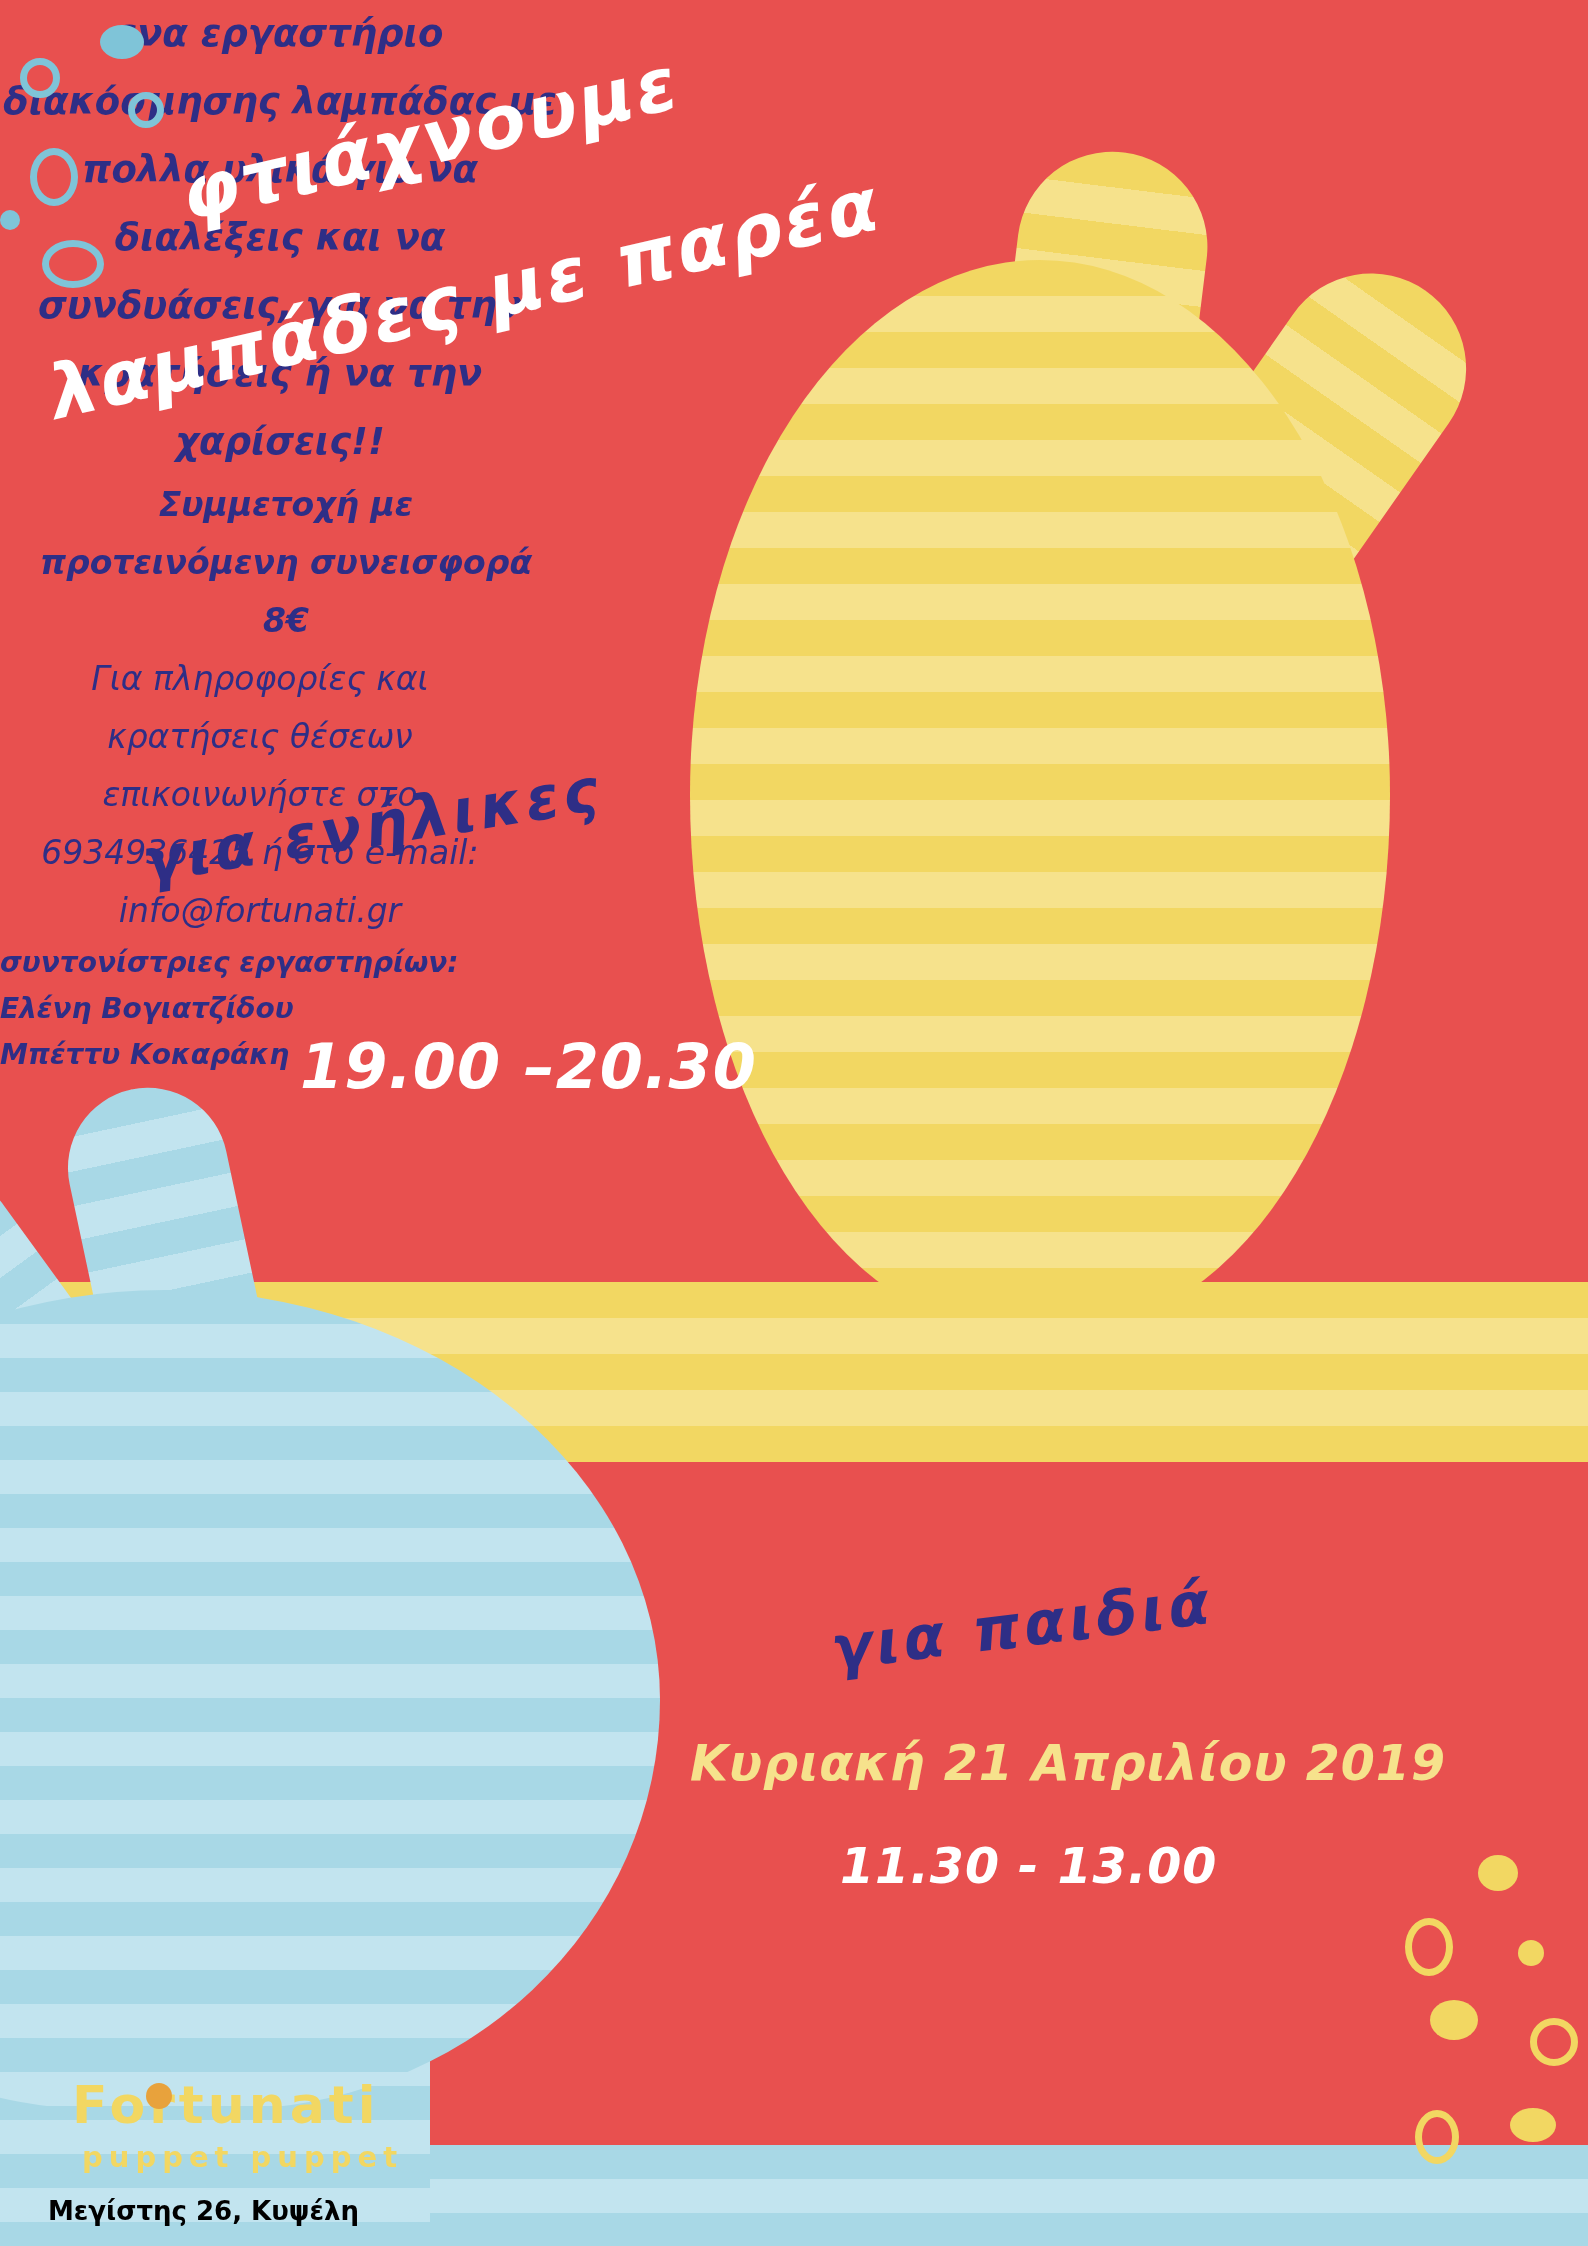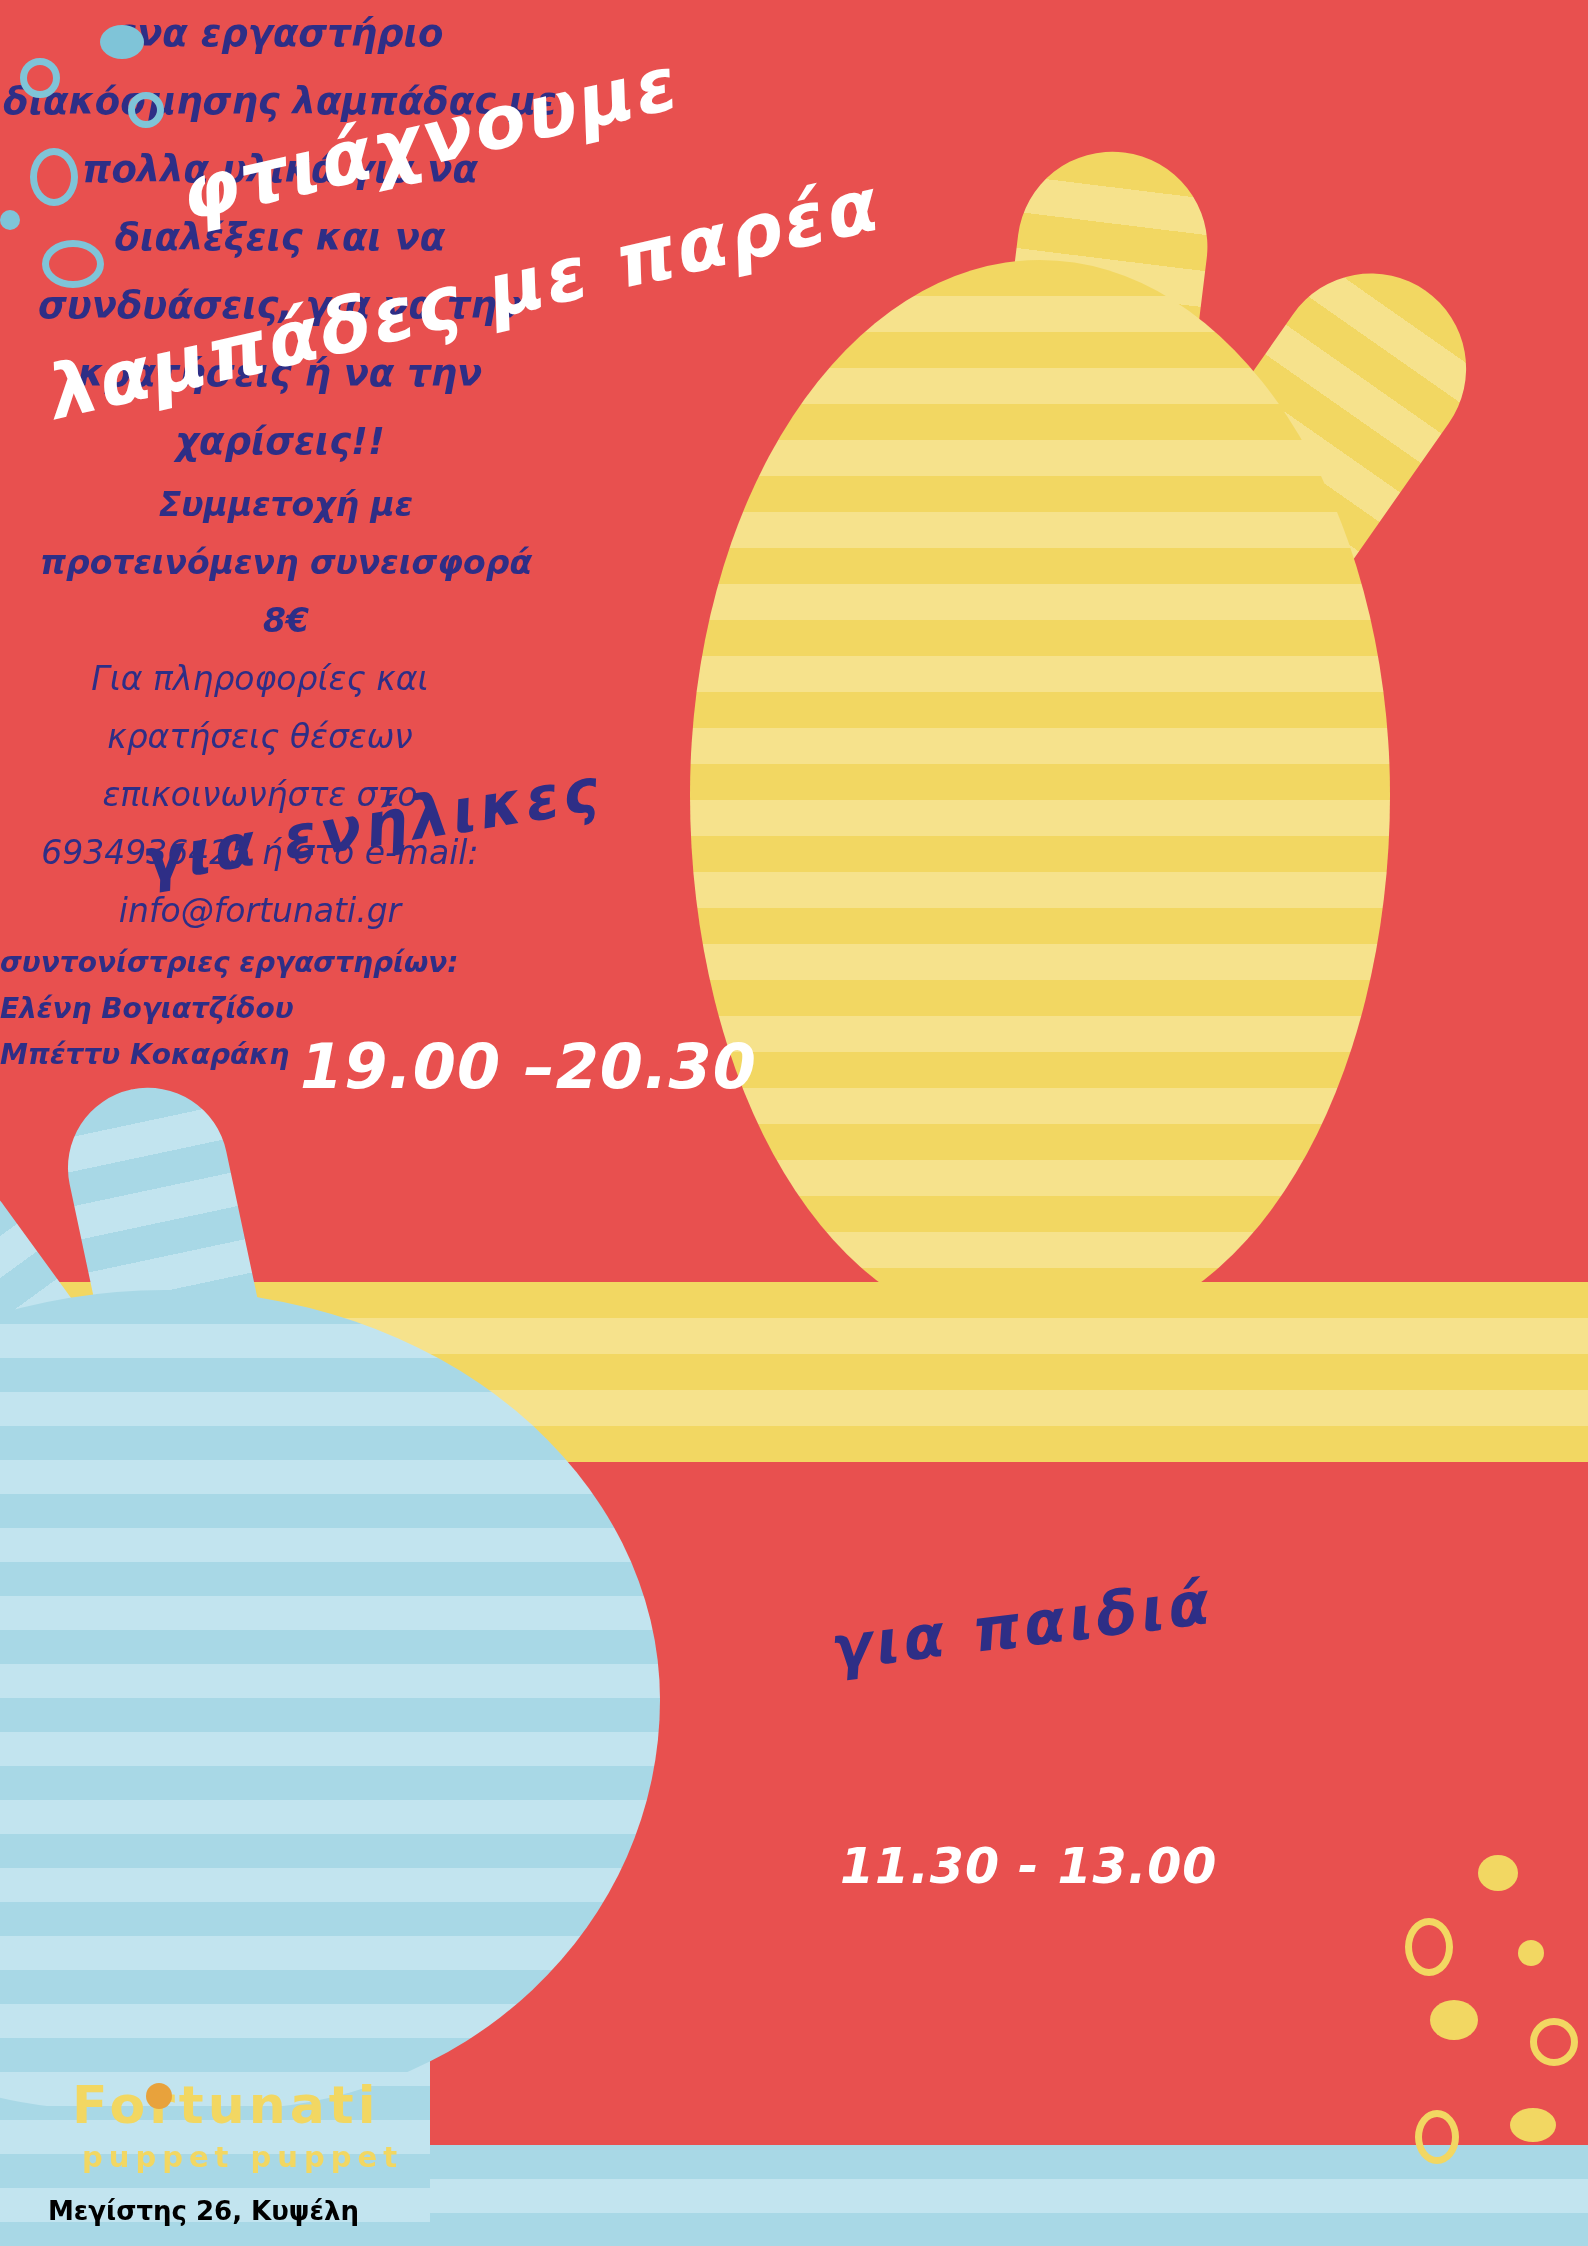--- a/index.html
+++ b/index.html
@@ -298,20 +298,21 @@
 
   <div class="contribution">Συμμετοχή με προτεινόμενη συνεισφορά 8€</div>
 
   <div class="info">Για πληροφορίες και κρατήσεις θέσεων επικοινωνήστε στο 6934936425 ή στο e-mail: info@fortunati.gr</div>
 
   <div class="coordinators" style="white-space:pre-line;">συντονίστριες εργαστηρίων:
 Ελένη Βογιατζίδου
 Μπέττυ Κοκαράκη</div>
 
   <div class="t handwrite kids-label">για παιδιά</div>
+  <div class="t handwrite kids-date">Κυριακή 21 Απριλίου 2019</div>
   <div class="t handwrite kids-time">11.30 - 13.00</div>
 
   <div class="t logo-name">Fortunati</div>
   <div class="logo-dot"></div>
   <div class="t logo-sub">puppet puppet</div>
   <div class="t logo-addr">Μεγίστης 26, Κυψέλη</div>
 
 </div>
 
 </body></html>

